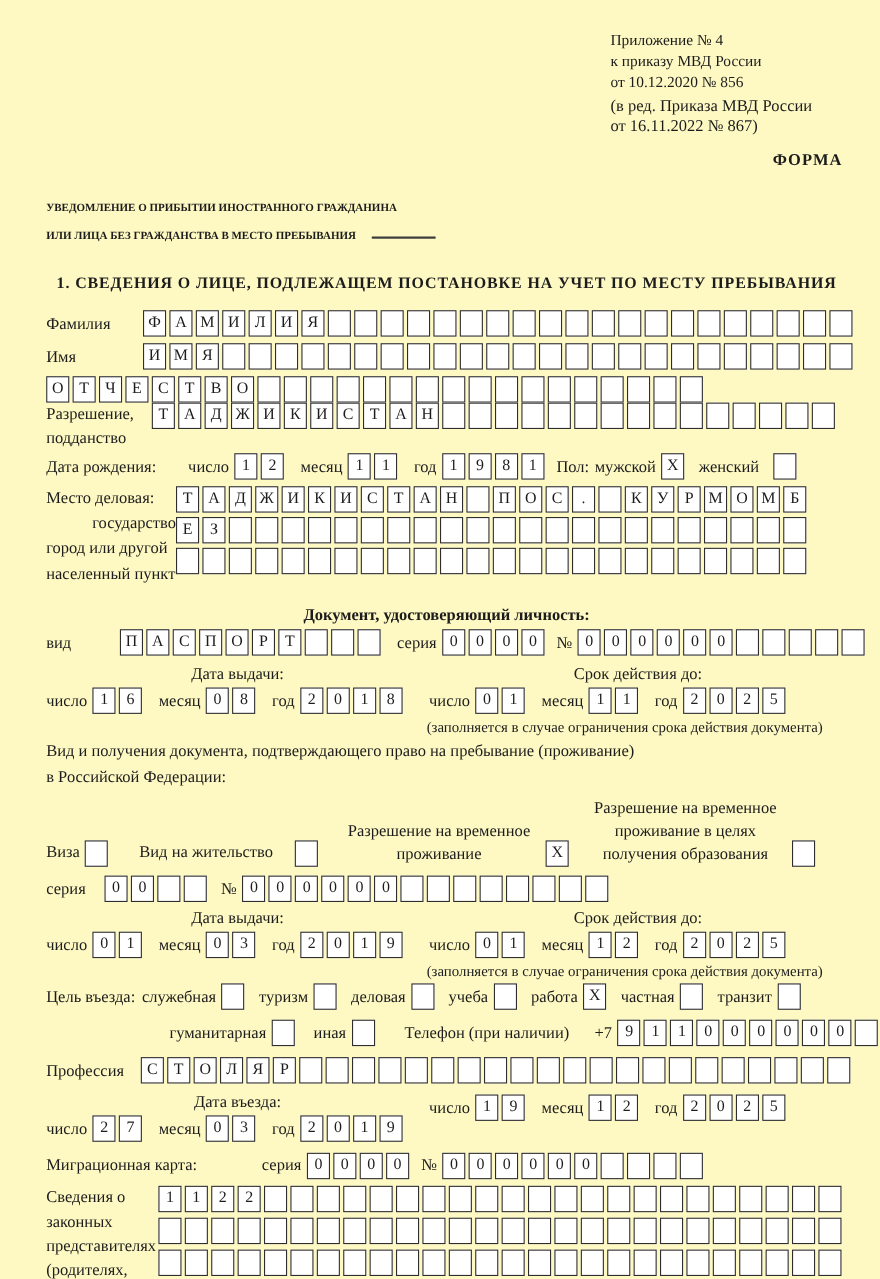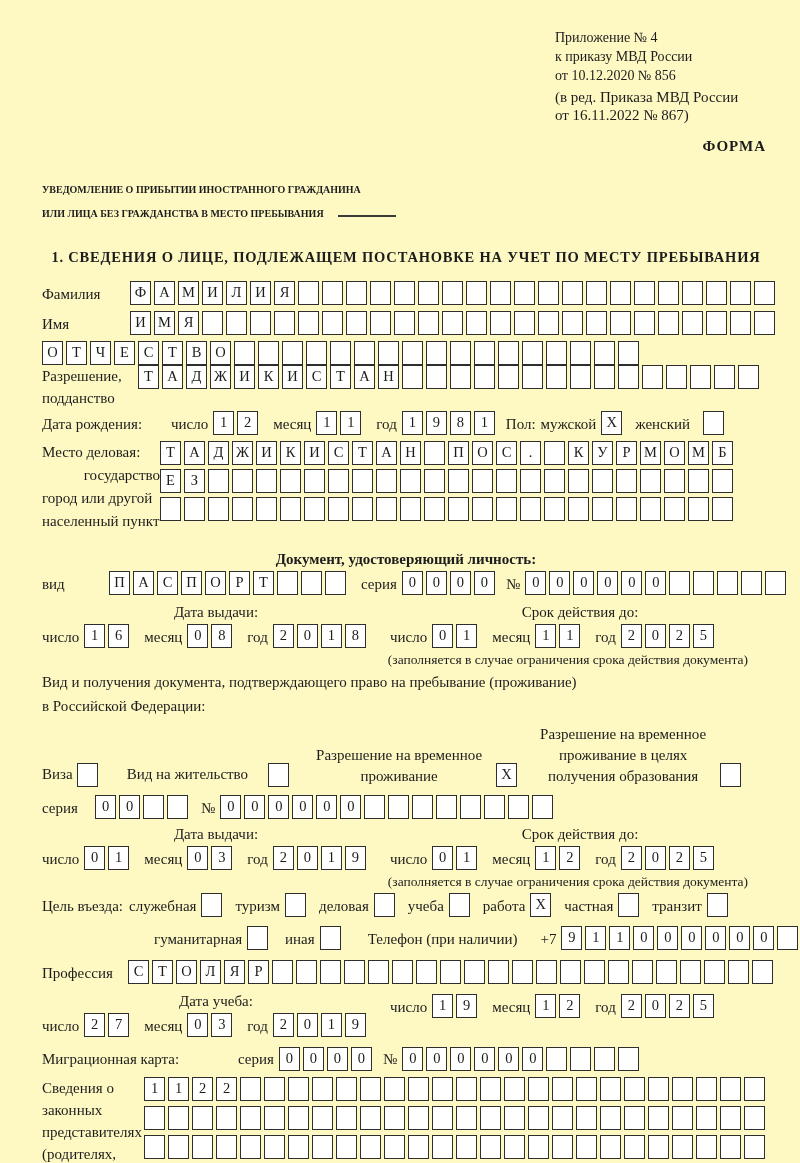--- a/index.html
+++ b/index.html
@@ -564,21 +564,21 @@
         <span class="cbox"></span>
         <span class="cbox"></span>
         <span class="cbox"></span>
         <span class="cbox"></span>
         <span class="cbox"></span>
       </span>
   </div>
 
   <div class="twocol" style="margin-top:6px;">
     <div class="tc1">
-      <div class="dg-head">Дата учеба:</div>
+      <div class="dg-head">Дата въезда:</div>
       <div class="row" style="margin-top:2px;">
         <span class="dlbl first">число</span>
         <span class="boxes">
             <span class="cbox">2</span>
             <span class="cbox">7</span>
           </span>
         <span class="dlbl">месяц</span>
         <span class="boxes">
             <span class="cbox">0</span>
             <span class="cbox">3</span>

